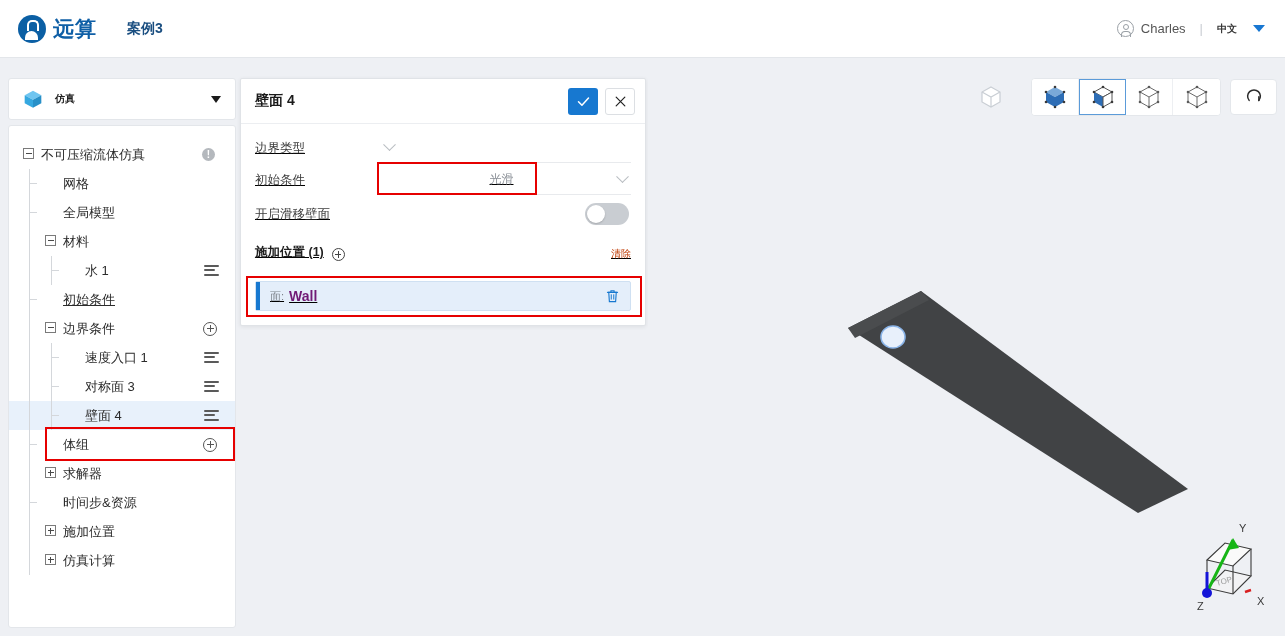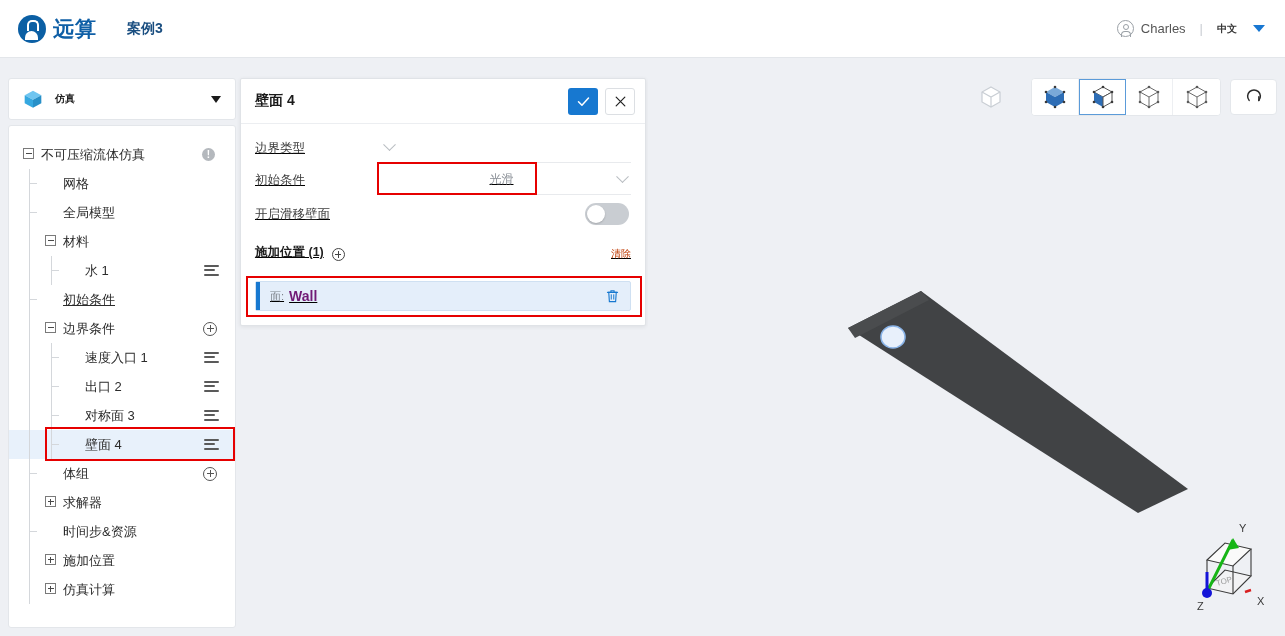--- a/index.html
+++ b/index.html
@@ -364,33 +364,20 @@
           <span class="tree-label" style="left: 54px;">边界条件</span>
           <div class="plus-circle"></div>
         </div>
       </div>
       <div class="tree-row">
         <div class="tw">
           <div class="guide-v" style="left: 20px;"></div>
           <div class="guide-h" style="left: 42px;"></div>
           <div class="guide-v" style="left: 42px;"></div>
           <span class="tree-label" style="left: 76px;">速度入口 1</span>
-          <div class="menu-icon">
-            <i></i>
-            <i></i>
-            <i></i>
-          </div>
-        </div>
-      </div>
-      <div class="tree-row">
-        <div class="tw">
-          <div class="guide-v" style="left: 20px;"></div>
-          <div class="guide-h" style="left: 42px;"></div>
-          <div class="guide-v" style="left: 42px;"></div>
-          <span class="tree-label" style="left: 76px;">出口 2</span>
           <div class="menu-icon">
             <i></i>
             <i></i>
             <i></i>
           </div>
         </div>
       </div>
       <div class="tree-row">
         <div class="tw">
           <div class="guide-v" style="left: 20px;"></div>

